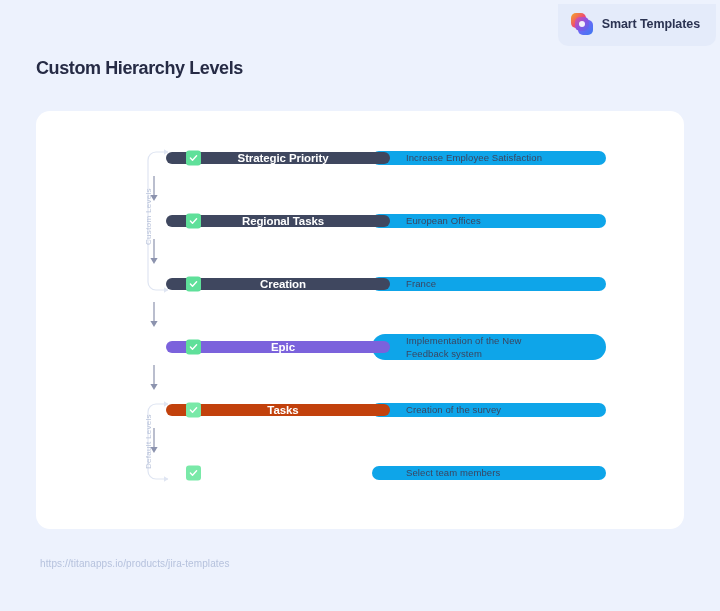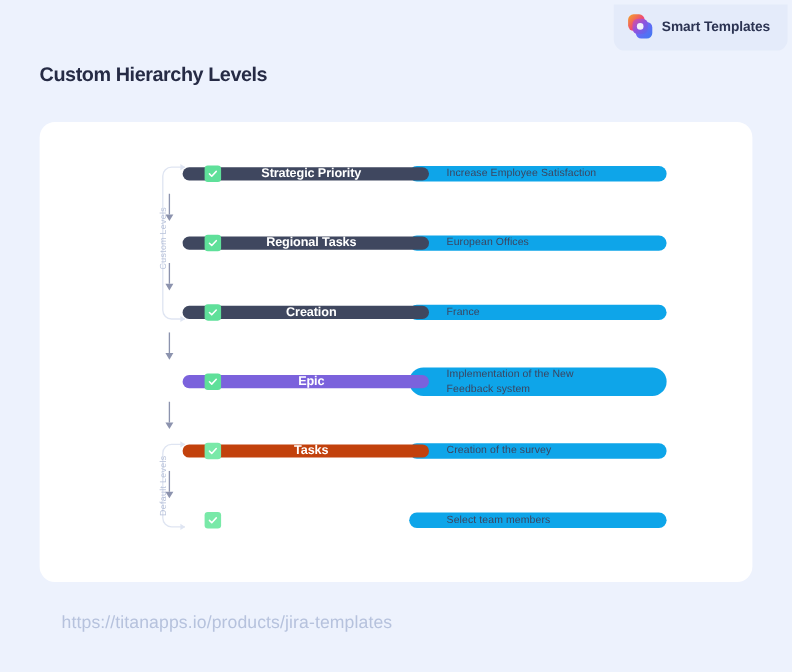--- a/index.html
+++ b/index.html
@@ -192,23 +192,23 @@
     color: #b9c3da;
     letter-spacing: 0.3px;
     white-space: nowrap;
     transform: rotate(-90deg);
     transform-origin: left top;
   }
 
   
   .footer-url {
     position: absolute;
-    left: 56px;
+    left: 40px;
     top: 558px;
-    font-size: 16px;
+    font-size: 10px;
     color: #b6c2dd;
     letter-spacing: 0.1px;
   }
 </style>
 </head>
 <body>
 
 <div class="brand-badge">
   <span class="brand-logo">
     <span class="sq sq-a"></span>

